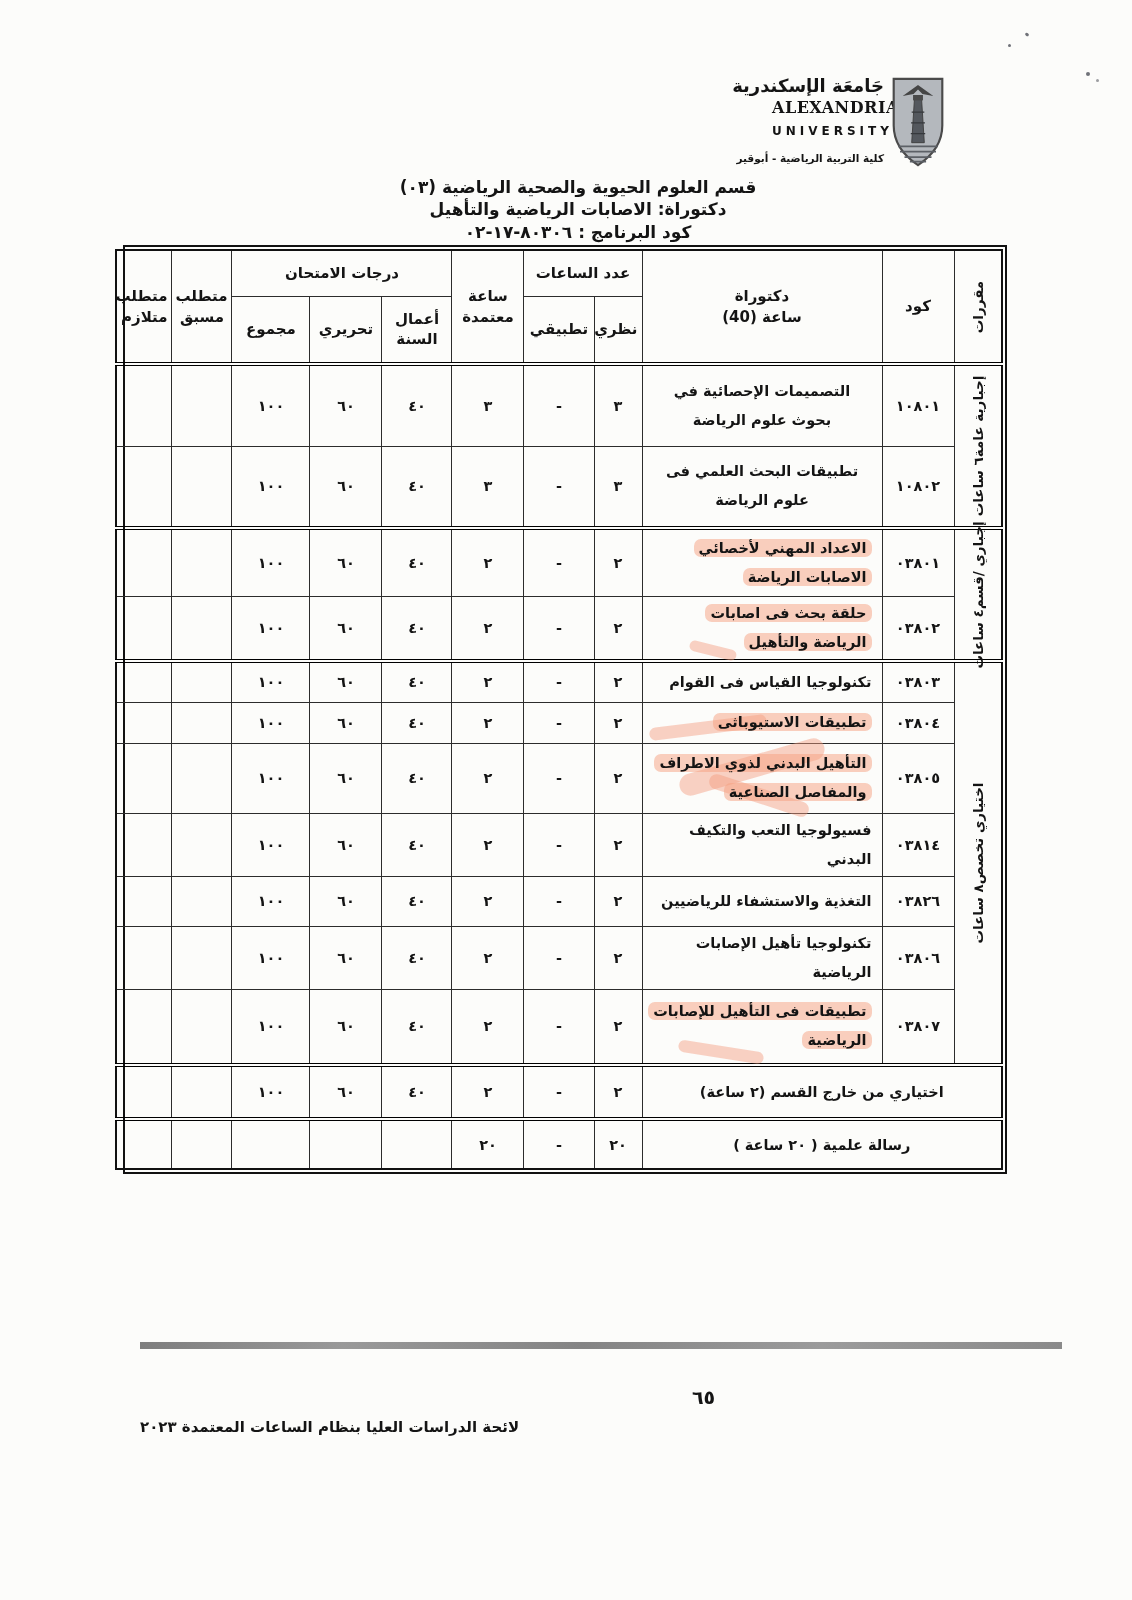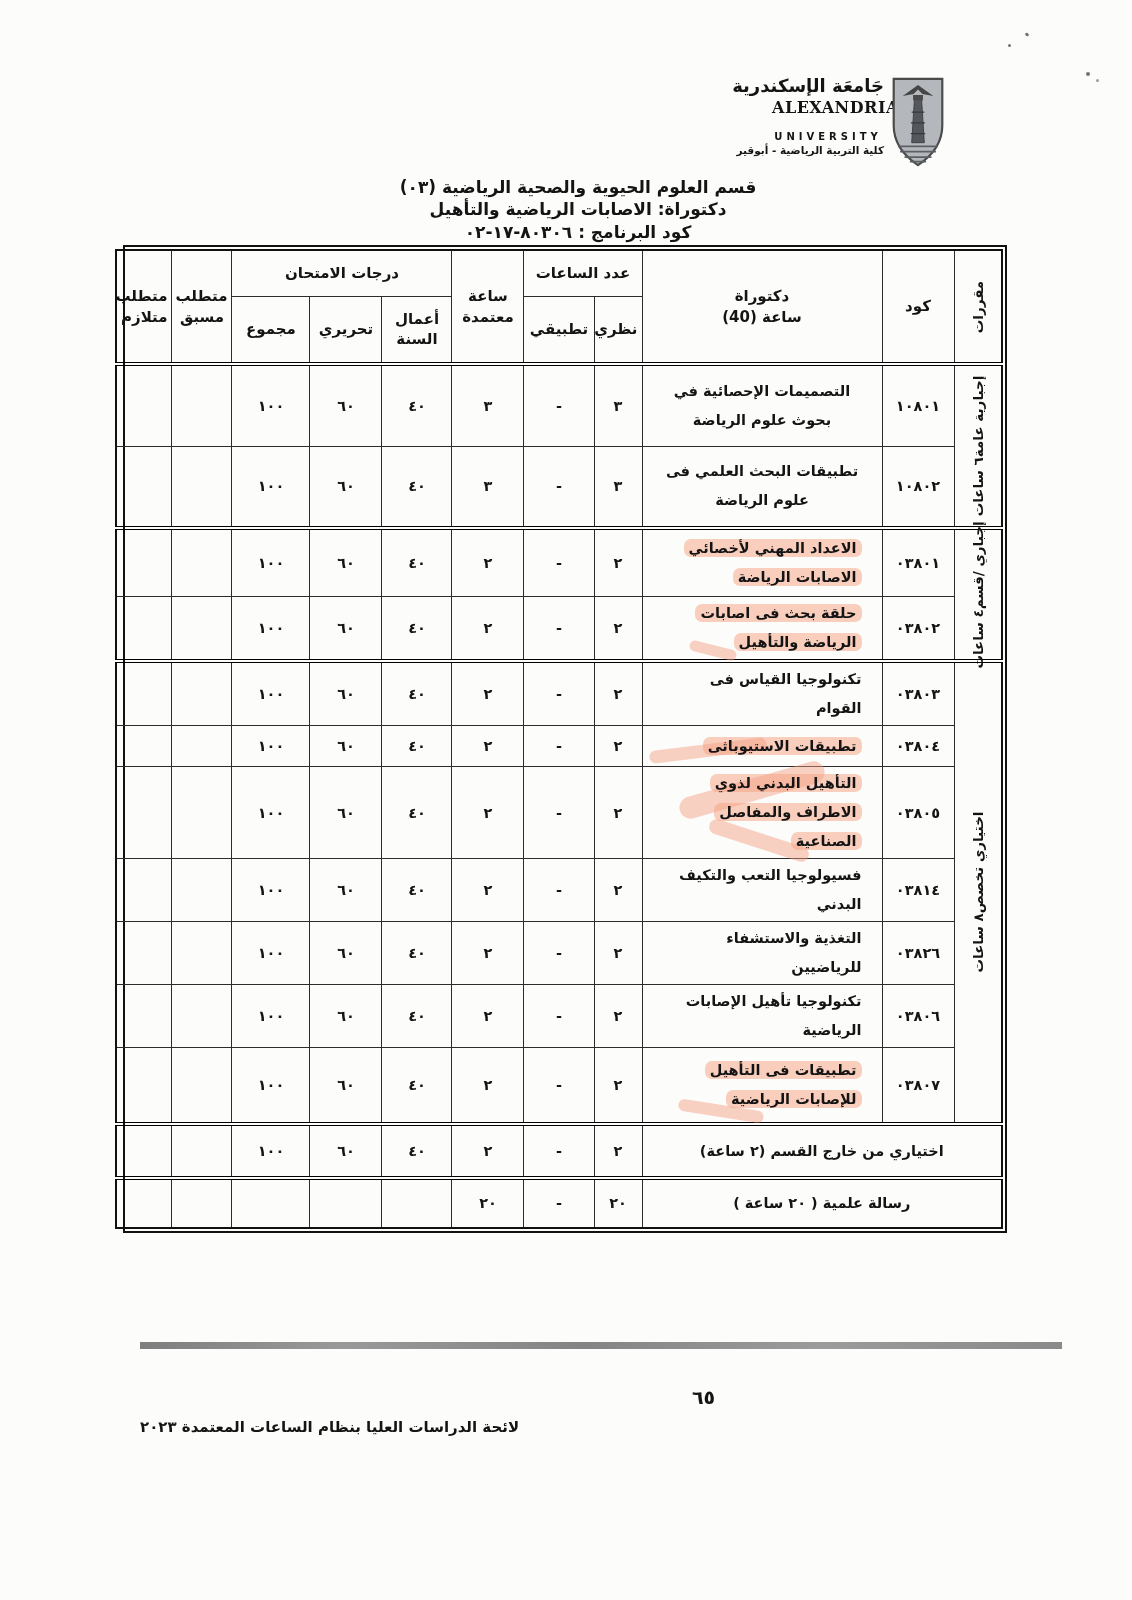--- a/index.html
+++ b/index.html
@@ -9,36 +9,36 @@
     font-family:"DejaVu Sans", sans-serif;
     overflow:hidden;
   }
   
   .speck{position:absolute;background:#4c4f58;border-radius:50%;opacity:.8;}
   
   .brand{position:absolute;top:76px;left:772px;width:176px;display:flex;gap:7px;direction:ltr;align-items:flex-start;}
   .brand-text{width:112px;text-align:center;direction:rtl;}
   .calligraphy{font-size:18px;font-weight:900;letter-spacing:-1px;line-height:1.1;white-space:nowrap;}
   .uni-en{font-family:"DejaVu Serif", serif;font-size:16px;font-weight:bold;letter-spacing:.5px;direction:ltr;margin-top:2px;}
-  .uni-en2{font-size:10px;font-weight:600;letter-spacing:4px;direction:ltr;margin-top:14px;}
-  .faculty{font-size:10.5px;font-weight:bold;margin-top:2px;white-space:nowrap;}
+  .uni-en2{font-size:12px;font-weight:600;letter-spacing:4px;direction:ltr;margin-top:7px;}
+  .faculty{font-size:10.5px;font-weight:bold;margin-top:14px;white-space:nowrap;}
   .emblem{flex:0 0 auto;}
   
   .doc-title{position:absolute;top:176px;left:0;width:1132px;text-align:center;font-weight:bold;font-size:17px;line-height:1.32;transform:translateX(12px);}
   
   .table-frame{position:absolute;top:245px;left:123px;width:884px;border:2px solid #111;padding:2px;background:transparent;box-sizing:border-box;}
   table{border-collapse:collapse;width:100%;table-layout:fixed;border:2px solid #111;}
   th,td{border:1px solid #2c2c2c;font-weight:bold;font-size:15px;text-align:center;vertical-align:middle;padding:2px 4px;overflow:visible;box-sizing:border-box;}
   thead th{line-height:1.35;}
   tbody td{font-size:14.5px;}
   tbody tr:first-child > td{border-top:4px double #000;}
   tr.tsep > td{border-top:4px double #000;}
   .vcell{position:relative;}
   .vert{position:absolute;left:50%;top:50%;transform:translate(-50%,-50%) rotate(-90deg);white-space:nowrap;font-size:13.5px;font-weight:bold;}
-  td.course{text-align:right;padding:2px 20px;position:relative;line-height:2.0;}
+  td.course{text-align:right;padding:2px 10px;position:relative;line-height:2.0;}
   td.course.center{text-align:center;}
   td.course > span{position:relative;z-index:1;}
   td.merged{text-align:center;padding:4px 28px;}
   .hl{background:rgba(246,159,128,.5);border-radius:7px;padding:1px 5px;-webkit-box-decoration-break:clone;box-decoration-break:clone;}
   .swash{position:absolute;background:rgba(244,156,126,.45);border-radius:12px;z-index:0;}
   .sA{right:145px;bottom:3px;width:48px;height:11px;transform:rotate(14deg);}
   .sB{left:6px;top:18px;width:118px;height:13px;transform:rotate(-7deg);}
   .sC1{left:34px;top:12px;width:150px;height:22px;transform:rotate(-16deg);}
   .sC2{left:64px;bottom:10px;width:104px;height:15px;transform:rotate(18deg);}
   .sD{right:118px;bottom:5px;width:86px;height:12px;transform:rotate(9deg);}

